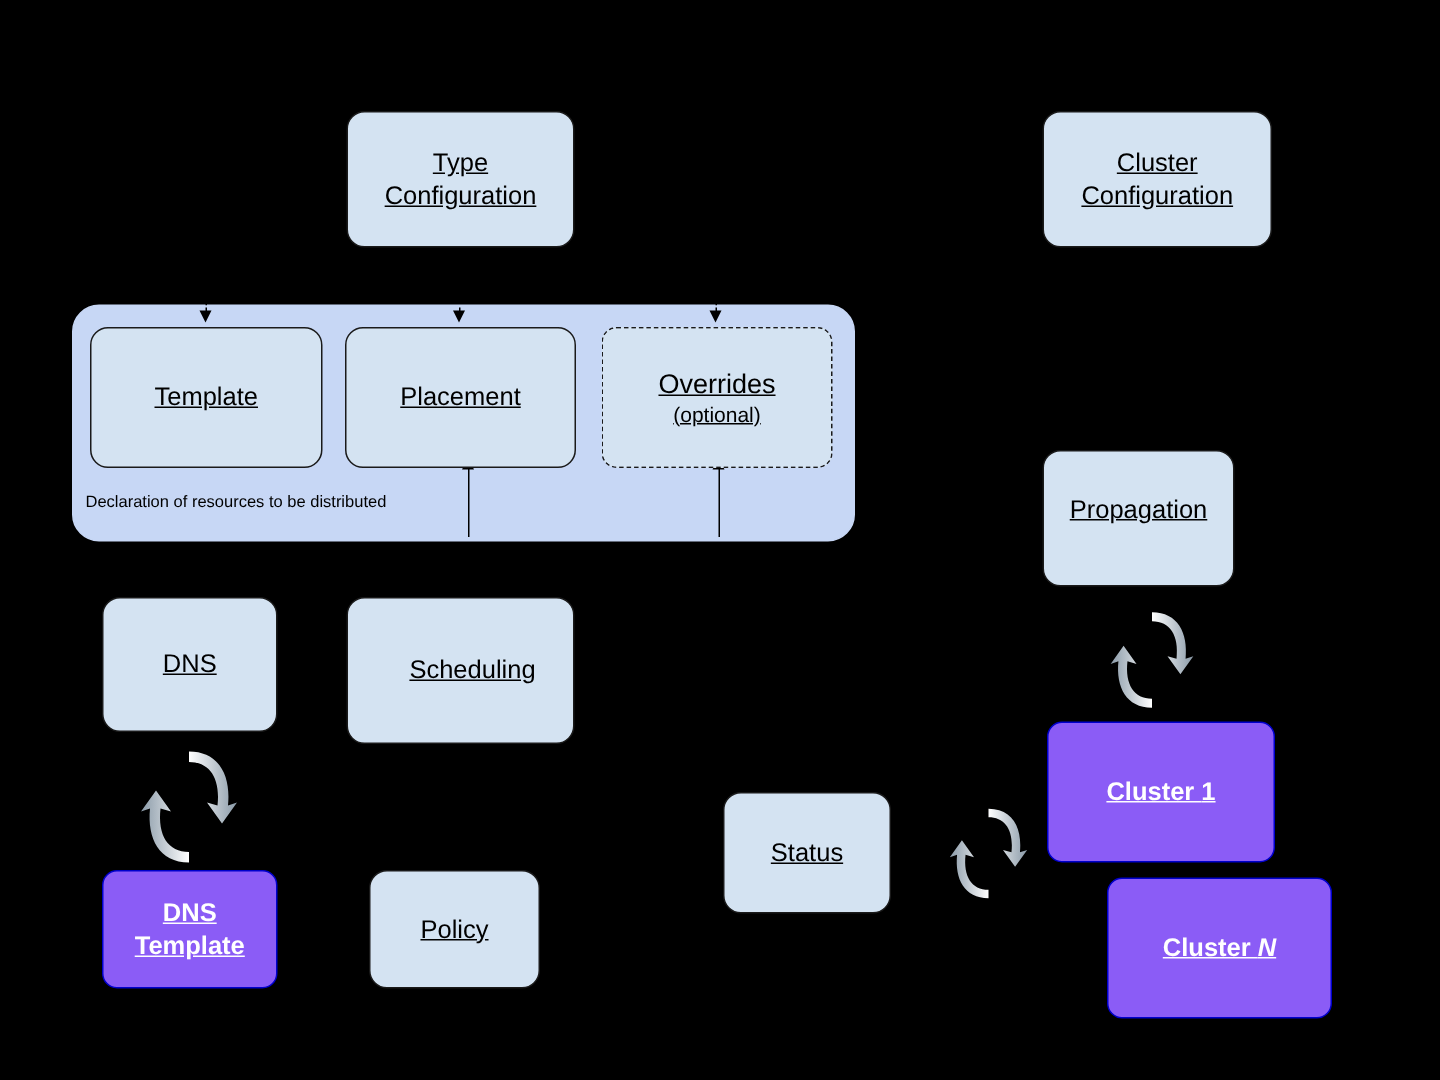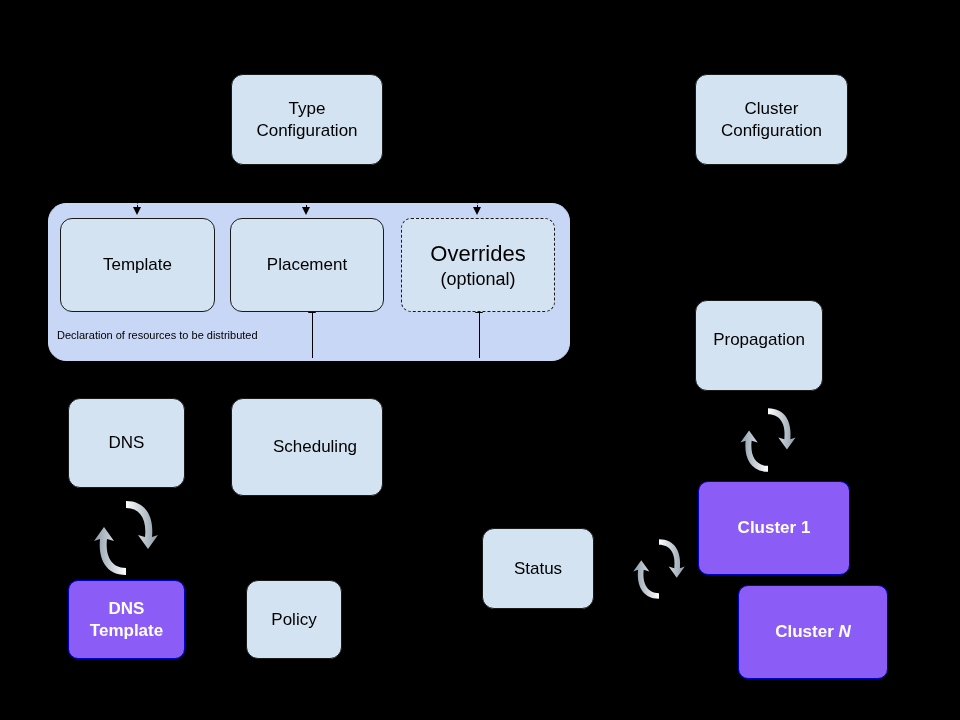--- a/index.html
+++ b/index.html
@@ -24,38 +24,39 @@
     align-items: center;
     justify-content: center;
     text-align: center;
     border-radius: 12px;
     background: #d4e3f2;
     border: 1px solid #1a1a1a;
     color: #000000;
     font-size: 17px;
     line-height: 1.25;
     z-index: 5;
+    text-decoration: underline;
   }
   .node.dashed {
     border: 1px dashed #1a1a1a;
     border-radius: 10px;
   }
   .node.cluster {
     background: #8b5cf6;
     border: 1px solid #0000cc;
     color: #ffffff;
     font-weight: bold;
     border-radius: 10px;
   }
   .node .sub {
+    font-size: 14px;
+    display: block;
+  }
+  .node .big {
     font-size: 18px;
-    display: block;
-  }
-  .node .big {
-    font-size: 22px;
     display: block;
   }
   .italic { font-style: italic; }
 
   
   #group-container {
     position: absolute;
     left: 48px;
     top: 203px;
     width: 520px;
@@ -188,21 +189,21 @@
     </svg>
   </div>
 
   <div class="node cluster" style="left:68px; top:580px; width:117px; height:79px;">
     <div>
       <span>DNS</span><br>
       <span>Template</span>
     </div>
   </div>
 
-  <div class="node" style="left:246px; top:580px; width:96px; height:79px;">
+  <div class="node" style="left:246px; top:580px; width:114px; height:79px;">
     <span>Policy</span>
   </div>
 
   <div class="node" style="left:482px; top:528px; width:112px; height:81px;">
     <span>Status</span>
   </div>
 
   <div class="sync-icon" style="left:630px; top:530px; width:58px; height:78px;">
     <svg width="58" height="78" viewBox="0 0 72 82">
       <path d="M36 4 C 56 4, 64 20, 62 40 L 68 38 L 58 52 L 48 38 L 55 40 C 57 22, 50 11, 36 11 Z" fill="url(#g1)"></path>

